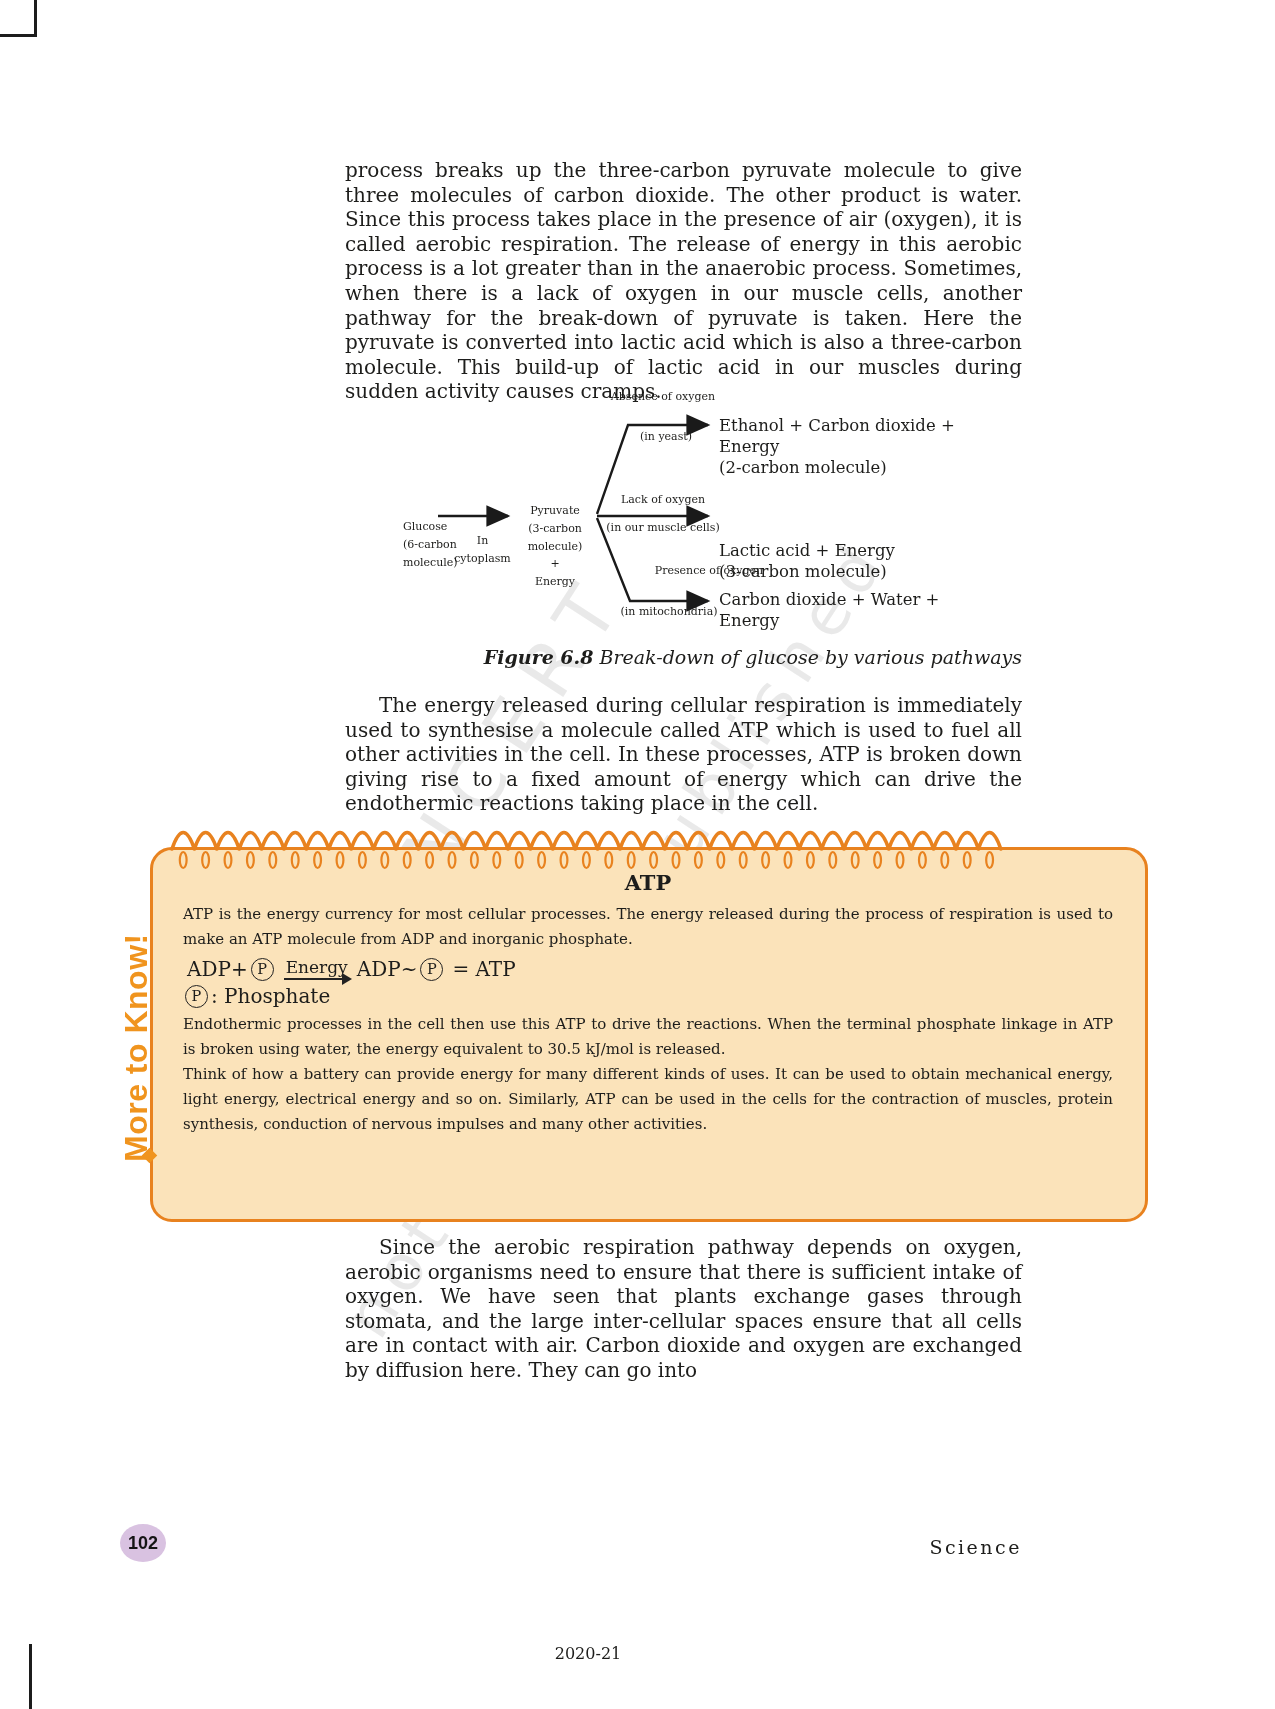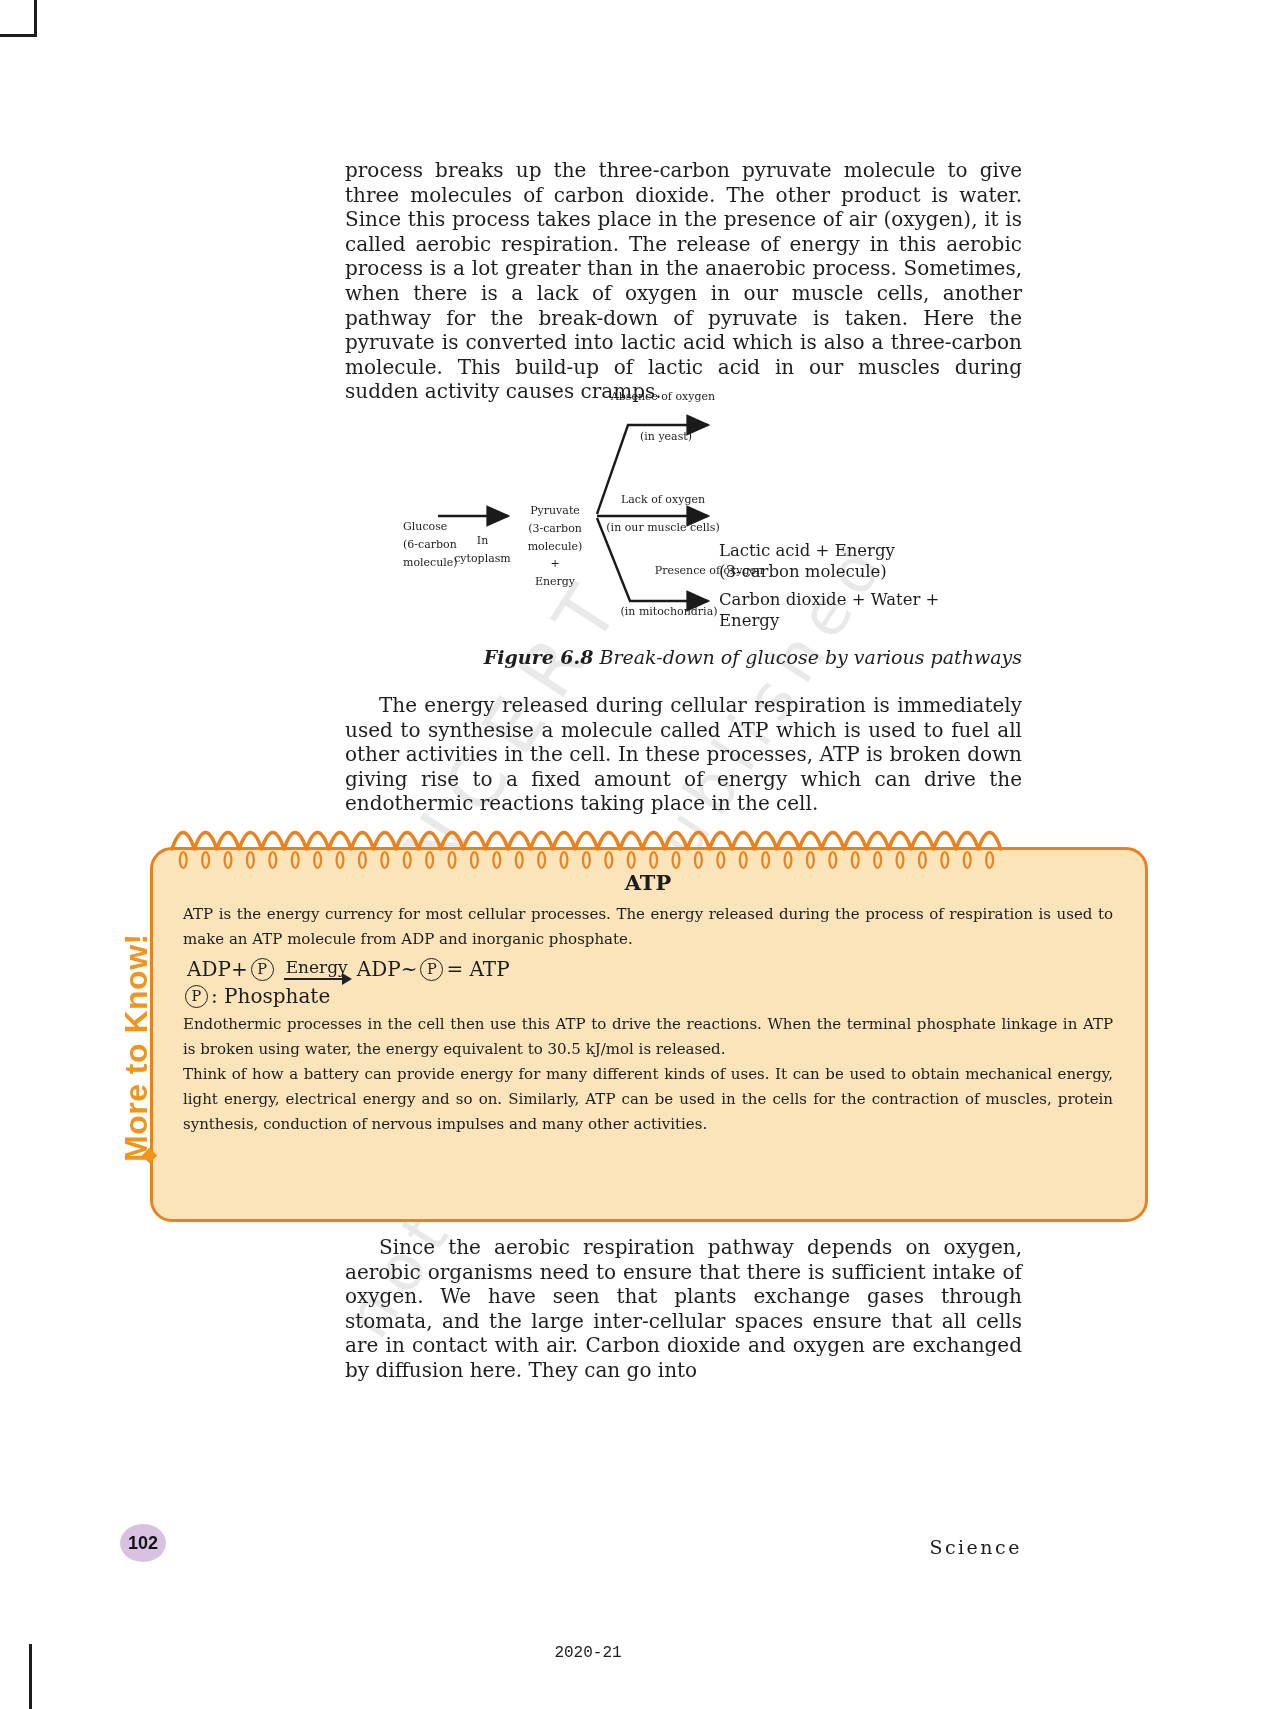--- a/index.html
+++ b/index.html
@@ -61,21 +61,21 @@
   .f-arrow-line{position:relative;width:66px;height:2.2px;background:#222;margin-top:2px;}
   .f-arrow-line::after{content:"";position:absolute;right:-2px;top:-5px;width:0;height:0;
     border-left:10px solid #222;border-top:6px solid transparent;border-bottom:6px solid transparent;}
   .pnote{display:flex;align-items:center;font-size:20px;margin:2px 0 4px 2px;}
   
   .page-badge{position:absolute;left:120px;top:1524px;width:46px;height:38px;border-radius:50%;
     background:var(--badge-bg);display:flex;align-items:center;justify-content:center;
     font-family:"Liberation Sans", sans-serif;font-weight:700;font-size:18px;color:#141414;}
   .footer-right{position:absolute;left:822px;top:1536px;width:200px;text-align:right;
     font-size:19px;letter-spacing:2.5px;}
-  .footer-center{position:absolute;left:0;top:1644px;width:1176px;text-align:center;font-size:16px;font-family:Liberation Mono, monospace;}
+  .footer-center{position:absolute;left:0;top:1644px;width:1176px;text-align:center;font-size:16px;}
 </style>
 </head>
 <body>
 
 <div class="page">
 
   <div class="crop" style="left:34px;top:0;width:3px;height:37px;"></div>
   <div class="crop" style="left:0;top:34px;width:37px;height:3px;"></div>
   <div class="crop" style="left:29px;top:1644px;width:3px;height:65px;"></div>
 
@@ -108,20 +108,24 @@
   <div class="fig-lbl" style="left:514px;top:502px;width:82px;">
     <span>Pyruvate</span>
     <span>(3-carbon</span>
     <span>molecule)</span>
     <span>+</span>
     <span>Energy</span>
   </div>
 
   <div class="fig-lbl" style="left:607px;top:388px;width:112px;">Absence of oxygen</div>
   <div class="fig-lbl" style="left:620px;top:428px;width:92px;">(in yeast)</div>
+  <div class="fig-prod" style="left:719px;top:415px;width:270px;">
+    <span>Ethanol + Carbon dioxide + Energy</span>
+    <span>(2-carbon molecule)</span>
+  </div>
 
   <div class="fig-lbl" style="left:602px;top:491px;width:122px;">Lack of oxygen</div>
   <div class="fig-lbl" style="left:602px;top:519px;width:122px;">(in our muscle cells)</div>
   <div class="fig-prod" style="left:719px;top:516px;width:270px;margin-top:24px;">
     <span>Lactic acid + Energy</span>
     <span>(3-carbon molecule)</span>
   </div>
 
   <div class="fig-lbl" style="left:612px;top:562px;width:114px;margin-left:40px;">Presence of oxygen</div>
   <div class="fig-lbl" style="left:612px;top:603px;width:114px;">(in mitochondria)</div>
@@ -142,21 +146,21 @@
     <p class="know-par">ATP is the energy currency for most cellular processes. The energy released during the process of respiration is used to make an ATP molecule from ADP and inorganic phosphate.</p>
     <div class="formula">
       <span>ADP+</span>
       <span class="pcircle">P</span>
       <span class="f-arrow">
         <span class="f-arrow-label">Energy</span>
         <span class="f-arrow-line"></span>
       </span>
       <span>ADP~</span>
       <span class="pcircle">P</span>
-      <span style="">= ATP</span>
+      <span style="margin-left:6px;">= ATP</span>
     </div>
     <div class="pnote">
       <span class="pcircle" style="margin-left:0;">P</span>
       <span>: Phosphate</span>
     </div>
     <p class="know-par">Endothermic processes in the cell then use this ATP to drive the reactions. When the terminal phosphate linkage in ATP is broken using water, the energy equivalent to 30.5 kJ/mol is released.</p>
     <p class="know-par">Think of how a battery can provide energy for many different kinds of uses. It can be used to obtain mechanical energy, light energy, electrical energy and so on. Similarly, ATP can be used in the cells for the contraction of muscles, protein synthesis, conduction of nervous impulses and many other activities.</p>
   </div>
 
   <svg class="spiral" width="840" height="50" viewBox="0 0 840 50">

